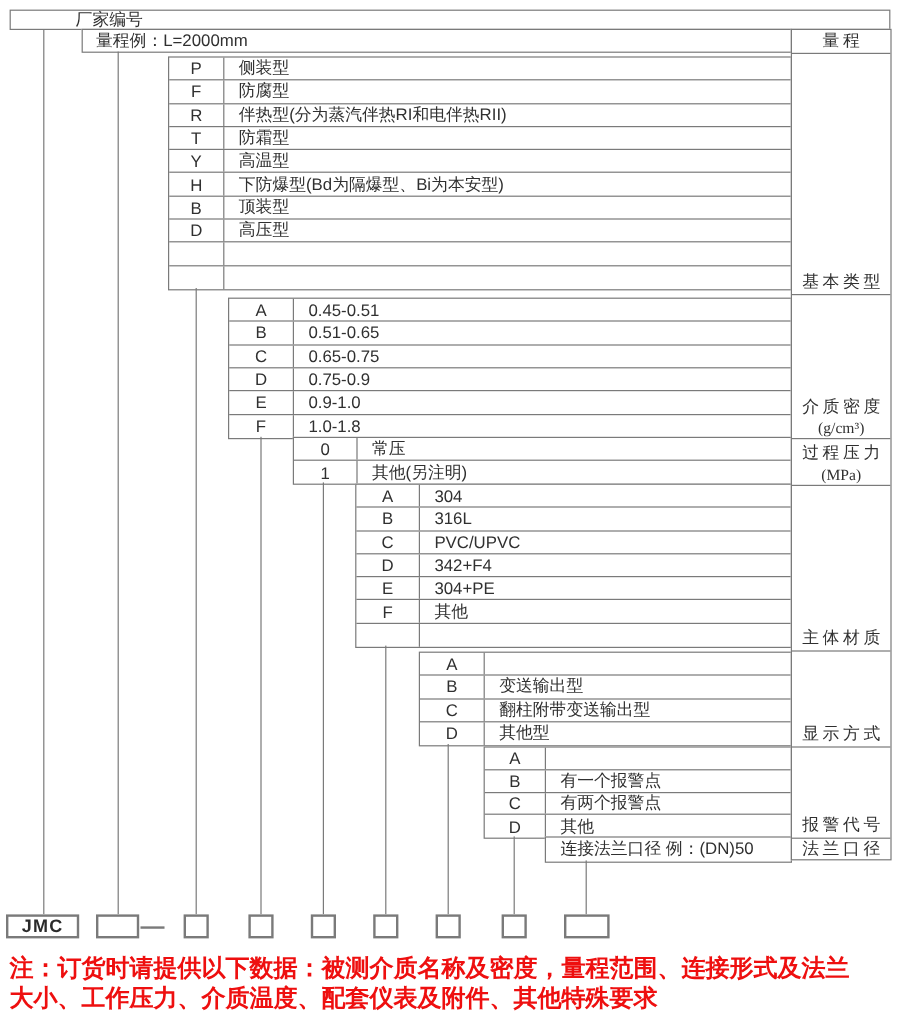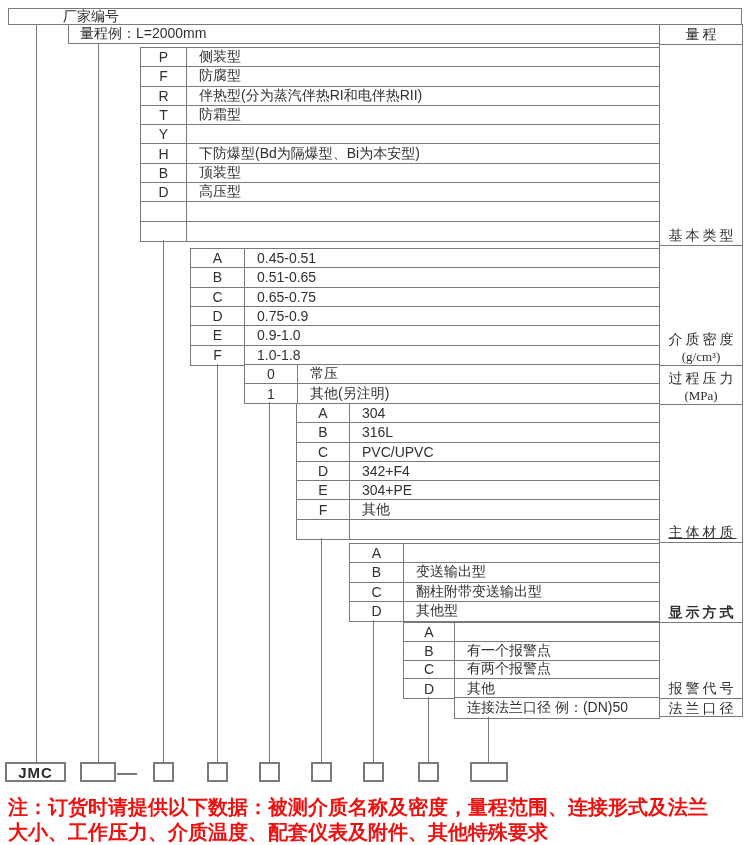--- a/index.html
+++ b/index.html
@@ -60,20 +60,21 @@
         <div class="sel-row" style="height: 19.3px;">
           <div class="code-cell" style="width: 46px;">R</div>
           <div class="desc-cell">伴热型(分为蒸汽伴热RI和电伴热RII)</div>
         </div>
         <div class="sel-row" style="height: 19.3px;">
           <div class="code-cell" style="width: 46px;">T</div>
           <div class="desc-cell">防霜型</div>
         </div>
         <div class="sel-row" style="height: 19.3px;">
           <div class="code-cell" style="width: 46px;">Y</div>
+          <div class="desc-cell">高温型</div>
         </div>
         <div class="sel-row" style="height: 19.3px;">
           <div class="code-cell" style="width: 46px;">H</div>
           <div class="desc-cell">下防爆型(Bd为隔爆型、Bi为本安型)</div>
         </div>
         <div class="sel-row" style="height: 19.3px;">
           <div class="code-cell" style="width: 46px;">B</div>
           <div class="desc-cell">顶装型</div>
         </div>
         <div class="sel-row" style="height: 19.3px;">
@@ -204,24 +205,24 @@
           <div class="lbl-l1">基本类型</div>
         </div>
         <div class="label-cell" style="height: 120px;">
           <div class="lbl-l1">介质密度</div>
           <div class="lbl-l2">(g/cm³)</div>
         </div>
         <div class="label-cell" style="height: 39px;">
           <div class="lbl-l1">过程压力</div>
           <div class="lbl-l2">(MPa)</div>
         </div>
-        <div class="label-cell" style="height: 138px; text-decoration: underline;">
+        <div class="label-cell" style="height: 138px;">
           <div class="lbl-l1">主体材质</div>
         </div>
-        <div class="label-cell" style="height: 80px; font-weight: bold;">
+        <div class="label-cell" style="height: 80px;">
           <div class="lbl-l1">显示方式</div>
         </div>
         <div class="label-cell" style="height: 76px;">
           <div class="lbl-l1">报警代号</div>
         </div>
         <div class="label-cell" style="height: 20px;">
           <div class="lbl-l1">法兰口径</div>
         </div>
       </div>
     </div>

